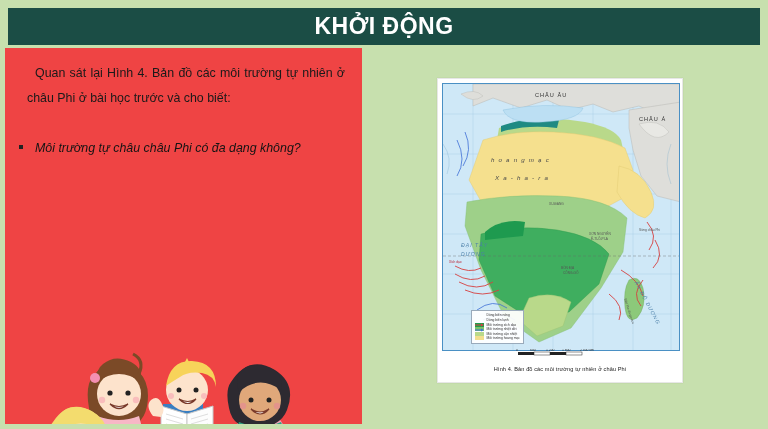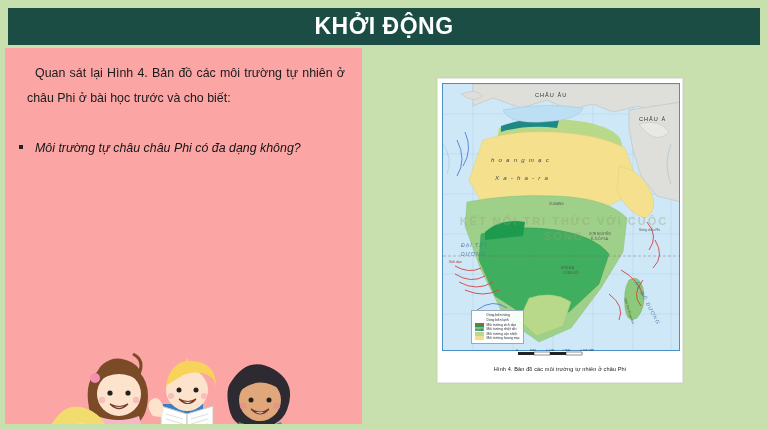--- a/index.html
+++ b/index.html
@@ -23,21 +23,21 @@
     letter-spacing: 0.5px;
     line-height: 1;
     white-space: nowrap;
     font-weight: bold;
   }
 
   
   .left-panel {
     position: absolute; left: 5px; top: 48px;
     width: 357px; height: 376px;
-    background: #fca5a5;
+    background: #ef4444;
     overflow: hidden;
     padding-left: 48px;
   }
   .intro-text {
     position: absolute; left: 22px; top: 13px;
     width: 318px;
     font-size: 12.4px;
     color: #1a1a1a;
     line-height: 2.0;
     text-align: justify;
@@ -338,21 +338,20 @@
     <span class="mlabel ocean" style="left:196px; top:196px; transform:rotate(62deg); transform-origin:0 0;">ẤN ĐỘ DƯƠNG</span>
     <span class="mlabel tiny" style="left:106px; top:118px;">XU-ĐĂNG</span>
     <span class="mlabel tiny" style="left:146px; top:148px;">XƠN NGUYÊN</span>
     <span class="mlabel tiny" style="left:148px; top:153px;">Ê-TI-Ô-PI-A</span>
     <span class="mlabel tiny" style="left:196px; top:144px;">Sừng châu Phi</span>
     <span class="mlabel tiny" style="left:118px; top:182px;">BỒN ĐỊA</span>
     <span class="mlabel tiny" style="left:120px; top:187px;">CÔNG-GÔ</span>
     <span class="mlabel tiny" style="left:184px; top:214px; transform:rotate(72deg); transform-origin:0 0;">Đảo Ma-đa-ga-xca</span>
     <span class="mlabel tiny" style="left:6px; top:176px; color:#b23;">Xích đạo</span>
 
-    <div class="watermark">KẾT NỐI TRI THỨC VỚI CUỘC SỐNG</div>
 
     <div class="legend">
       <div class="legend-row">
         <span class="legend-line">
           <svg width="9" height="4">
               <line x1="0" y1="2" x2="7" y2="2" stroke="#d64040" stroke-width="1"></line>
               <path d="M6 0.5 L9 2 L6 3.5z" fill="#d64040"></path>
             </svg>
         </span>
         <span class="legend-text">Dòng biển nóng</span>

